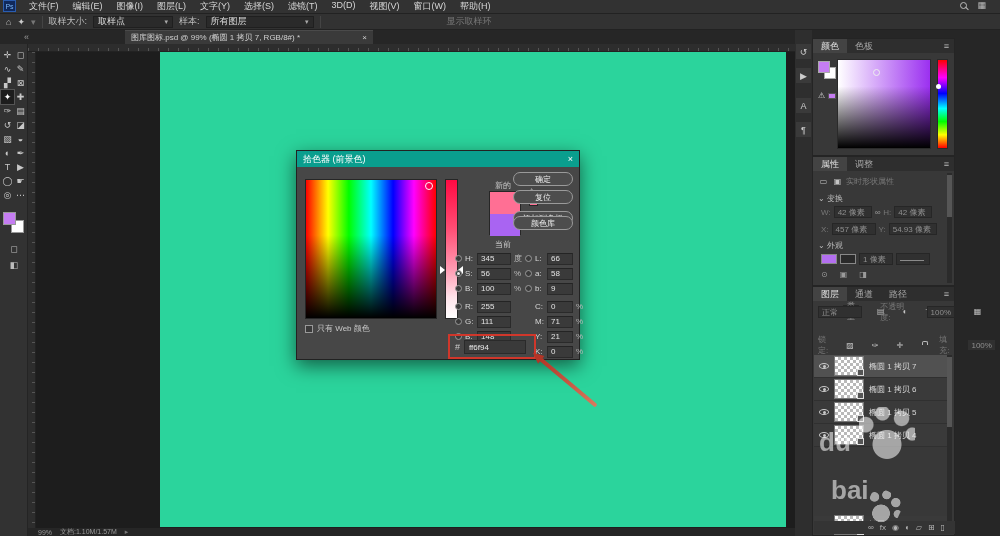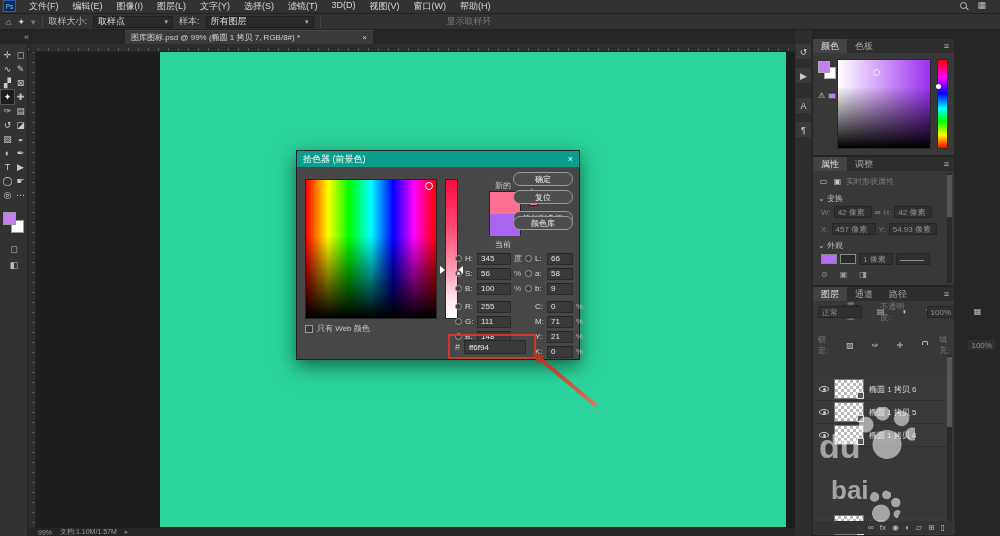--- a/index.html
+++ b/index.html
@@ -452,20 +452,27 @@
       <span class="lic">▨</span>
       <span class="lic">✑</span>
       <span class="lic">✛</span>
       <span class="lockicon"></span>
       <span class="dim">填充:</span>
       <span class="pfield" style="width:32px">
           <span>100%</span>
         </span>
     </div>
 
+    <div class="lrow sel" style="top:68px">
+      <span class="eye"></span>
+      <span class="lthumb checker">
+          <i class="vbadge"></i>
+        </span>
+      <span class="lname">椭圆 1 拷贝 7</span>
+    </div>
     <div class="lrow" style="top:91px">
       <span class="eye"></span>
       <span class="lthumb checker">
           <i class="vbadge"></i>
         </span>
       <span class="lname">椭圆 1 拷贝 6</span>
     </div>
     <div class="lrow" style="top:114px">
       <span class="eye"></span>
       <span class="lthumb checker">
@@ -497,20 +504,20 @@
       <span>fx</span>
       <span>◉</span>
       <span>◐</span>
       <span>▱</span>
       <span>⊞</span>
       <span>▯</span>
     </div>
 
     <div id="wm">
       <div class="paw" style="left:44px;top:-6px;width:56px;height:52px"></div>
-      <span style="position:absolute;left:4px;top:14px;font-size:34px;font-weight:bold">du</span>
+      <span style="position:absolute;left:4px;top:14px;font-size:26px;font-weight:bold">du</span>
       <span style="position:absolute;left:16px;top:62px;font-size:26px;font-weight:bold">bai</span>
       <div class="paw" style="left:52px;top:78px;width:34px;height:32px;transform:rotate(25deg)"></div>
     </div>
   </div>
 
 
 </div>
 
 </body></html>

